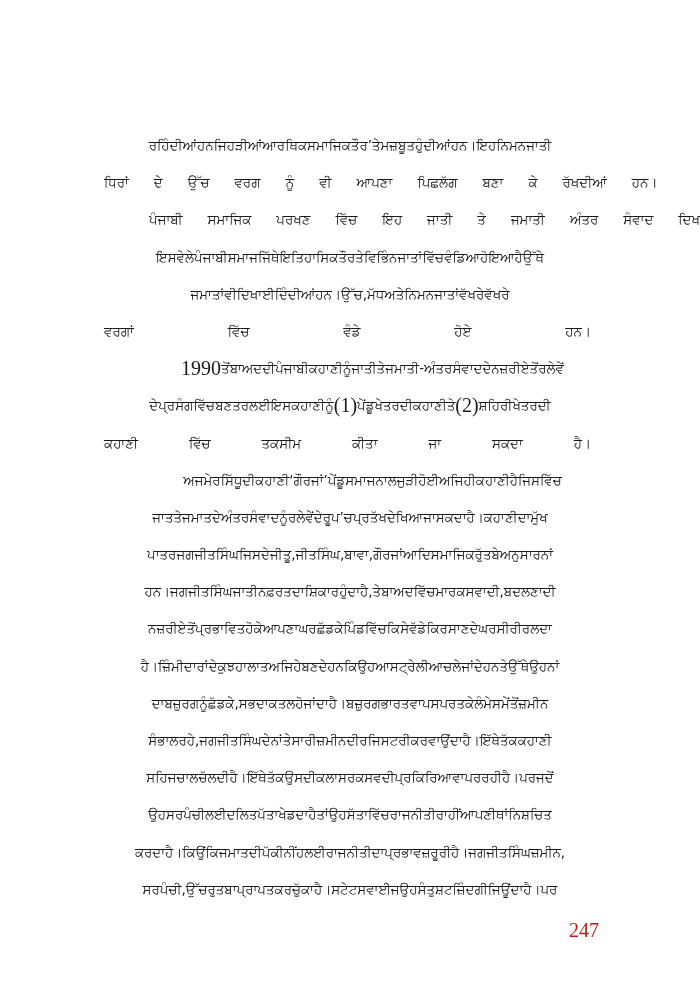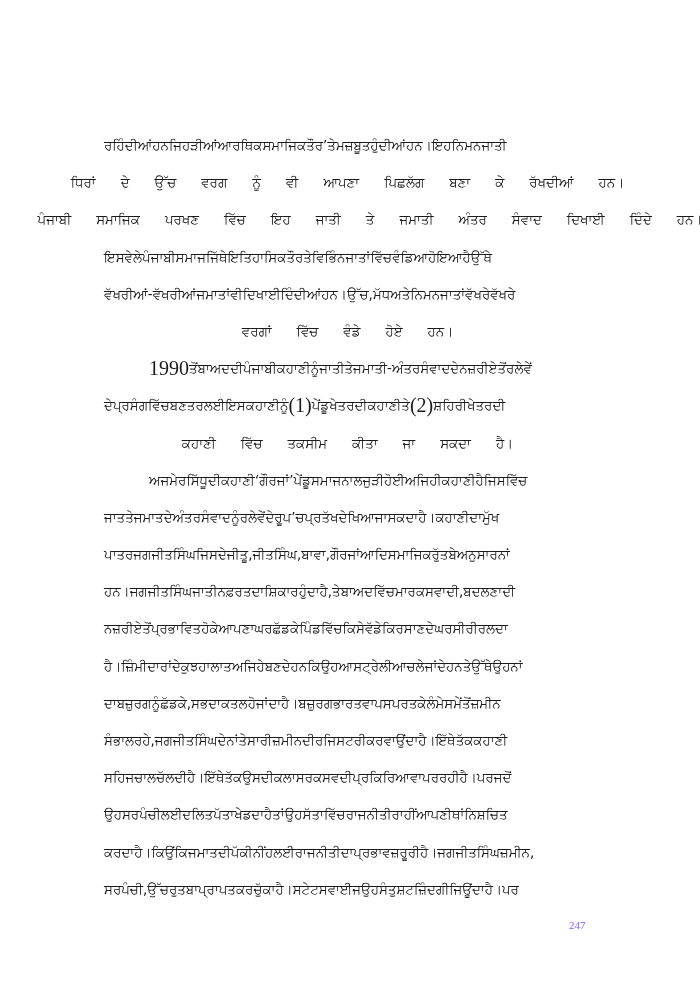--- a/index.html
+++ b/index.html
@@ -4,31 +4,31 @@
 <style>
   html, body { margin: 0; padding: 0; background: #ffffff; }
   body { width: 700px; height: 991px; position: relative; overflow: hidden; }
   .page {
     position: absolute; left: 104px; top: 127px; width: 492px;
     font-family: "DejaVu Sans", "Liberation Sans", sans-serif;
     font-size: 13.4px; color: #1a1a1a;
   }
   .line {
     height: 37.2px; line-height: 37.2px; white-space: nowrap;
-    display: flex; justify-content: flex-start;
+    display: flex; justify-content: center;
   }
-  .line.last { justify-content: center; gap: 20px; }
+  .line.last { justify-content: space-between; gap: 20px; }
   .line.indent { padding-left: 45px; }
   .line span.w { display: inline-block; }
   .line.last span.w { margin-right: 5px; }
   .num { font-family: "Liberation Serif", "DejaVu Serif", serif; font-size: 20px; }
   .page-number {
     position: absolute; left: 569px; top: 919px;
     font-family: "Liberation Serif", "DejaVu Serif", serif;
-    font-size: 11px; color: #8b5cf6;
+    font-size: 20px; color: #b91c1c;
   }
 </style>
 </head>
 <body>
 
 <div class="page">
 
   <div>
     <div class="line">
         <span class="w">ਰਹਿੰਦੀਆਂ</span>
@@ -88,21 +88,20 @@
         <span class="w">ਤੇ</span>
         <span class="w">ਵਿਭਿੰਨ</span>
         <span class="w">ਜਾਤਾਂ</span>
         <span class="w">ਵਿੱਚ</span>
         <span class="w">ਵੰਡਿਆ</span>
         <span class="w">ਹੋਇਆ</span>
         <span class="w">ਹੈ</span>
         <span class="w">ਉੱਥੇ</span>
       </div>
     <div class="line">
-        <span class="w">ਵੱਖਰੀਆਂ-ਵੱਖਰੀਆਂ</span>
         <span class="w">ਜਮਾਤਾਂ</span>
         <span class="w">ਵੀ</span>
         <span class="w">ਦਿਖਾਈ</span>
         <span class="w">ਦਿੰਦੀਆਂ</span>
         <span class="w">ਹਨ।</span>
         <span class="w">ਉੱਚ,</span>
         <span class="w">ਮੱਧ</span>
         <span class="w">ਅਤੇ</span>
         <span class="w">ਨਿਮਨ</span>
         <span class="w">ਜਾਤਾਂ</span>

